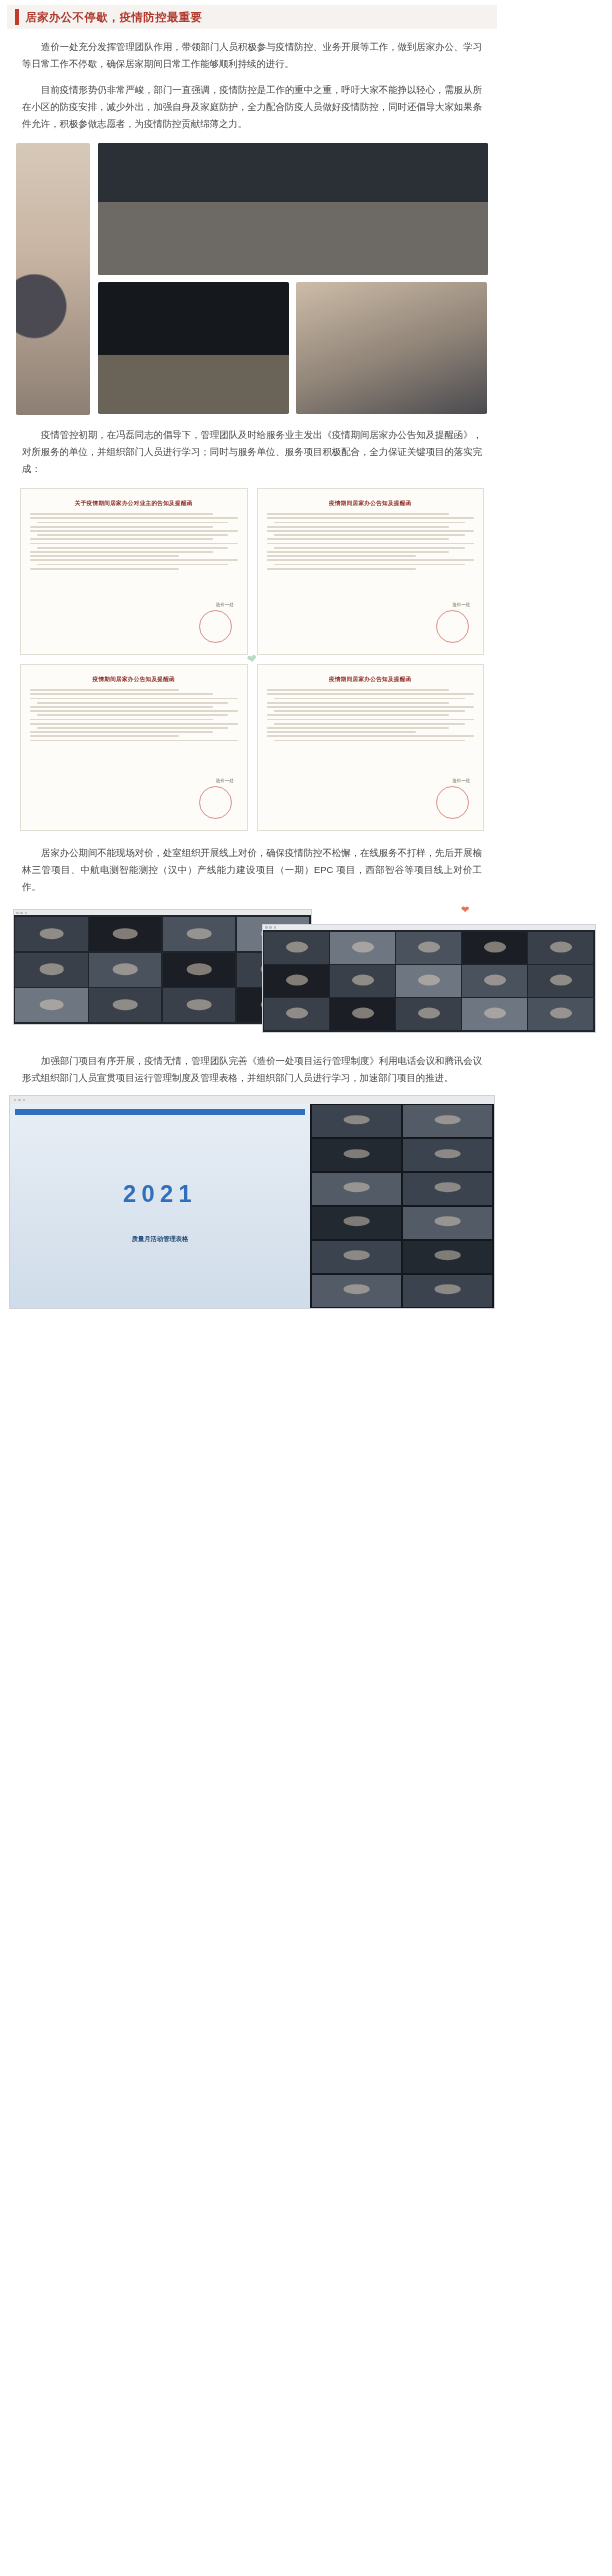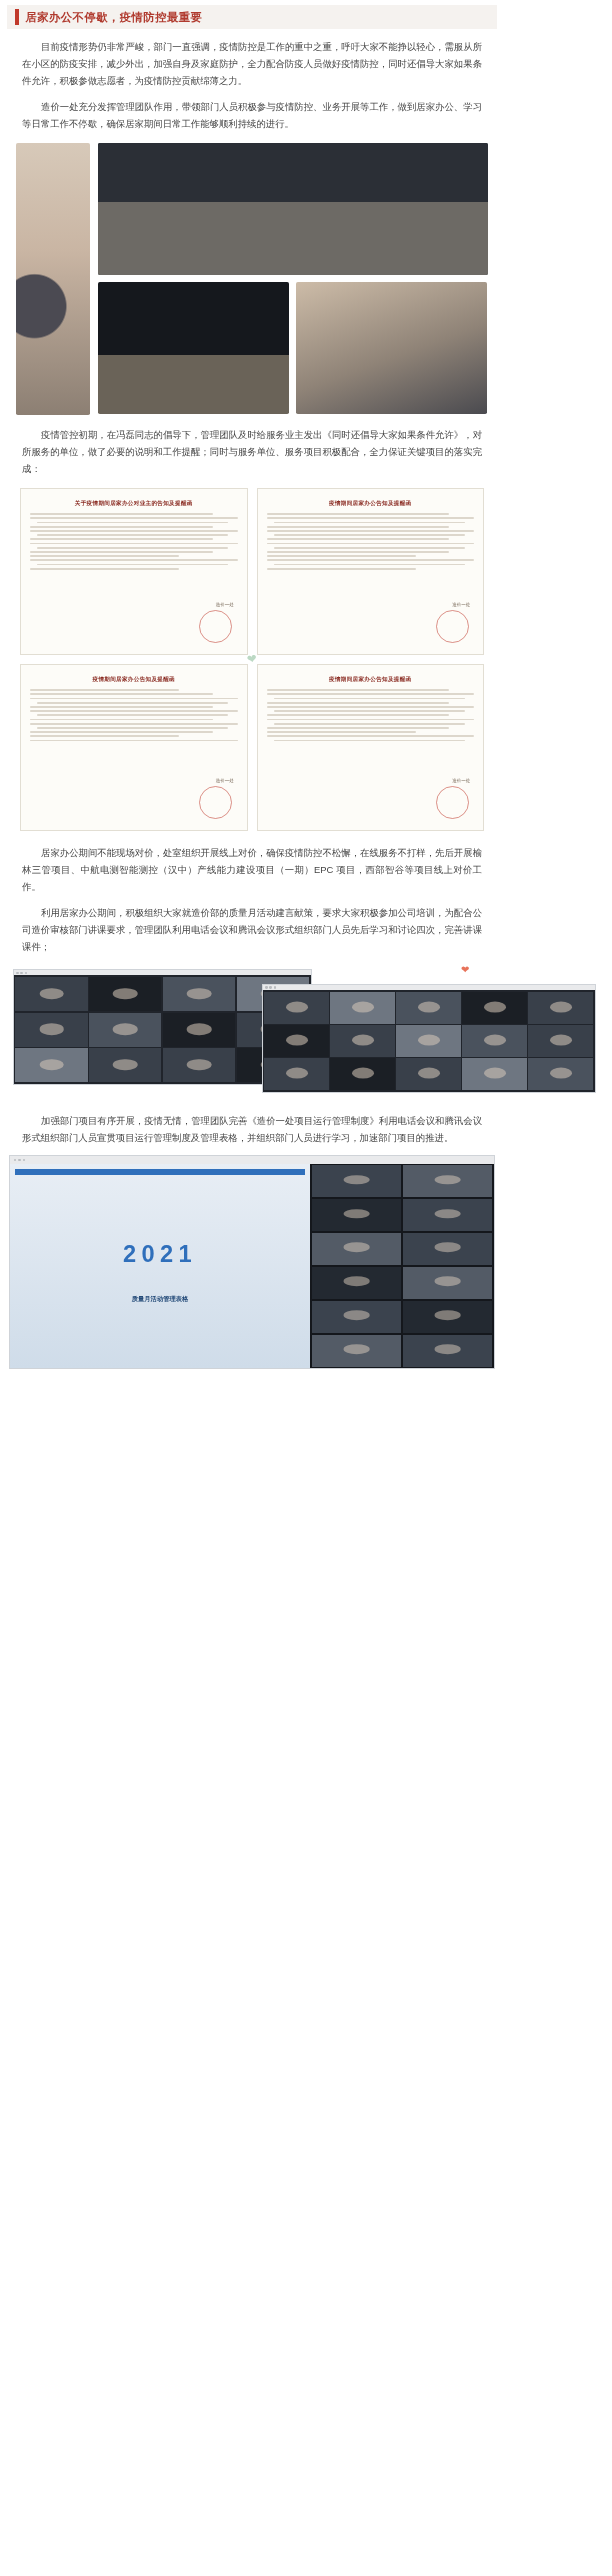--- a/index.html
+++ b/index.html
@@ -241,43 +241,43 @@
 </head>
 <body>
 
 <div class="page">
 
   <div class="banner">
     <div class="bar"></div>
     <div class="btitle">居家办公不停歇，疫情防控最重要</div>
   </div>
 
+  <p class="para">造价一处充分发挥管理团队作用，带领部门人员积极参与疫情防控、业务开展等工作，做到居家办公、学习等日常工作不停歇，确保居家期间日常工作能够顺利持续的进行。</p>
   <p class="para">目前疫情形势仍非常严峻，部门一直强调，疫情防控是工作的重中之重，呼吁大家不能挣以轻心，需服从所在小区的防疫安排，减少外出，加强自身及家庭防护，全力配合防疫人员做好疫情防控，同时还倡导大家如果条件允许，积极参做志愿者，为疫情防控贡献绵薄之力。</p>
-  <p class="para">造价一处充分发挥管理团队作用，带领部门人员积极参与疫情防控、业务开展等工作，做到居家办公、学习等日常工作不停歇，确保居家期间日常工作能够顺利持续的进行。</p>
 
   <div class="photo-row">
     <div class="photo" style="width:180px;height:272px;">
       <span class="sim sim-a"></span>
     </div>
     <div style="display:flex;flex-direction:column;gap:7.3px;">
       <div class="photo" style="width:390px;height:132px;">
         <span class="sim sim-b"></span>
       </div>
       <div style="display:flex;gap:7.3px;">
         <div class="photo" style="width:191px;height:132px;">
           <span class="sim sim-c"></span>
         </div>
         <div class="photo" style="width:191px;height:132px;">
           <span class="sim sim-d"></span>
         </div>
       </div>
     </div>
   </div>
 
-  <p class="para">疫情管控初期，在冯磊同志的倡导下，管理团队及时给服务业主发出《同时还倡导大家如果条件允许》，对所服务的单位，做了必要的说明和工作提醒；同时与服务单位、服务项目积极配合，全力保证关键项目的落实完成：</p>
+  <p class="para">疫情管控初期，在冯磊同志的倡导下，管理团队及时给服务业主发出《疫情期间居家办公告知及提醒函》，对所服务的单位，并组织部门人员进行学习；同时与服务单位、服务项目积极配合，全力保证关键项目的落实完成：</p>
 
   <div class="docs-wrap">
     <div class="docs-grid">
 
       <div class="doc">
         <h4>关于疫情期间居家办公对业主的告知及提醒函</h4>
         <div class="line m"></div>
         <div class="line"></div>
         <div class="line i"></div>
         <div class="line m"></div>
@@ -351,21 +351,20 @@
         <div class="line i"></div>
         <div class="sign">造价一处</div>
         <div class="stamp"></div>
       </div>
 
     </div>
     <div class="heart">❤</div>
   </div>
 
   <p class="para">居家办公期间不能现场对价，处室组织开展线上对价，确保疫情防控不松懈，在线服务不打样，先后开展榆林三管项目、中航电测智能测控（汉中）产线能力建设项目（一期）EPC 项目，西部智谷等项目线上对价工作。</p>
-  <p class="para">利用居家办公期间，积极组织大家就造价部的质量月活动建言献策，要求大家积极参加公司培训，为配合公司造价审核部门讲课要求，管理团队利用电话会议和腾讯会议形式组织部门人员先后学习和讨论四次，完善讲课课件；</p>
 
   <div class="meet-wrap">
     <div class="meet" style="left:0;top:5.4px;width:299px;height:116px;">
       <div class="topbar">
           <span></span>
           <span></span>
           <span></span>
         </div>
       <div class="grid-tiles" style="grid-template-columns:repeat(4,1fr);grid-template-rows:repeat(3,1fr);">
         <div class="tile"></div>

